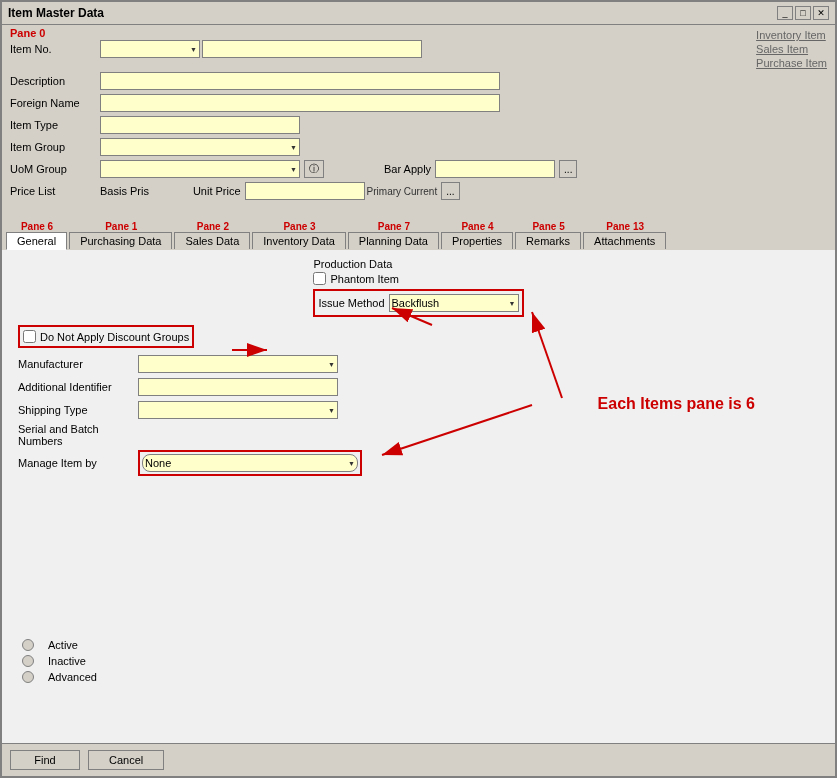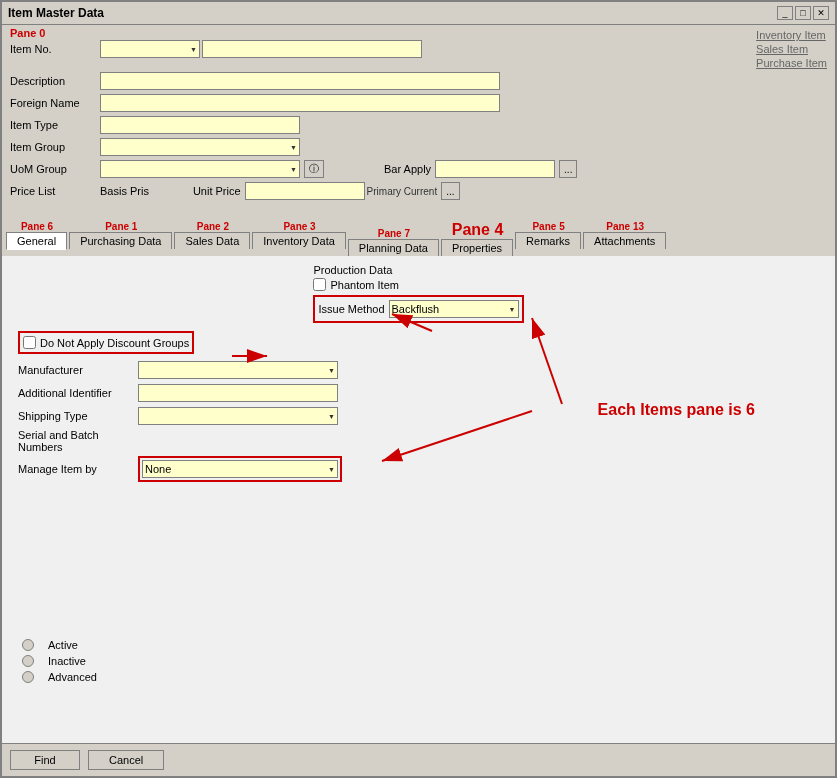--- a/index.html
+++ b/index.html
@@ -326,26 +326,26 @@
           <div class="tab">Purchasing Data</div>
         </div>
         <div class="tab-wrapper" style="margin-right:1px;">
           <span class="pane-label" style="font-size:10px;">Pane 2</span>
           <div class="tab">Sales Data</div>
         </div>
         <div class="tab-wrapper" style="margin-right:1px;">
           <span class="pane-label" style="font-size:10px;">Pane 3</span>
           <div class="tab">Inventory Data</div>
         </div>
-        <div class="tab-wrapper" style="margin-right:1px;justify-content:flex-end;">
+        <div class="tab-wrapper" style="margin-right:1px;">
           <span class="pane-label" style="font-size:10px;">Pane 7</span>
           <div class="tab">Planning Data</div>
         </div>
         <div class="tab-wrapper" style="margin-right:1px;">
-          <span class="pane-label" style="font-size:16px;">Pane 4</span>
+          <span class="pane-label" style="font-size:10px;">Pane 4</span>
           <div class="tab">Properties</div>
         </div>
         <div class="tab-wrapper" style="margin-right:1px;">
           <span class="pane-label" style="font-size:10px;">Pane 5</span>
           <div class="tab">Remarks</div>
         </div>
         <div class="tab-wrapper">
           <span class="pane-label" style="font-size:10px;">Pane 13</span>
           <div class="tab">Attachments</div>
         </div>
@@ -403,21 +403,21 @@
       </div>
 
       <div class="content-form-row">
         <div class="content-label">Serial and Batch Numbers</div>
       </div>
 
       <div class="content-form-row">
         <div class="content-label">Manage Item by</div>
         <div style="border:2px solid #cc0000; padding:2px;">
           <div class="dropdown-wrapper">
-            <select class="form-input-dropdown" style="width:196px;">
+            <select class="form-input-dropdown" style="width:216px;border-radius:8px;">
               <option>None</option>
             </select>
           </div>
         </div>
       </div>
     </div>
 
     <div style="position:absolute; top:145px; right:80px;">
       <span style="color:#cc0000; font-weight:bold; font-size:16px;">Each Items pane is 6</span>
     </div>

